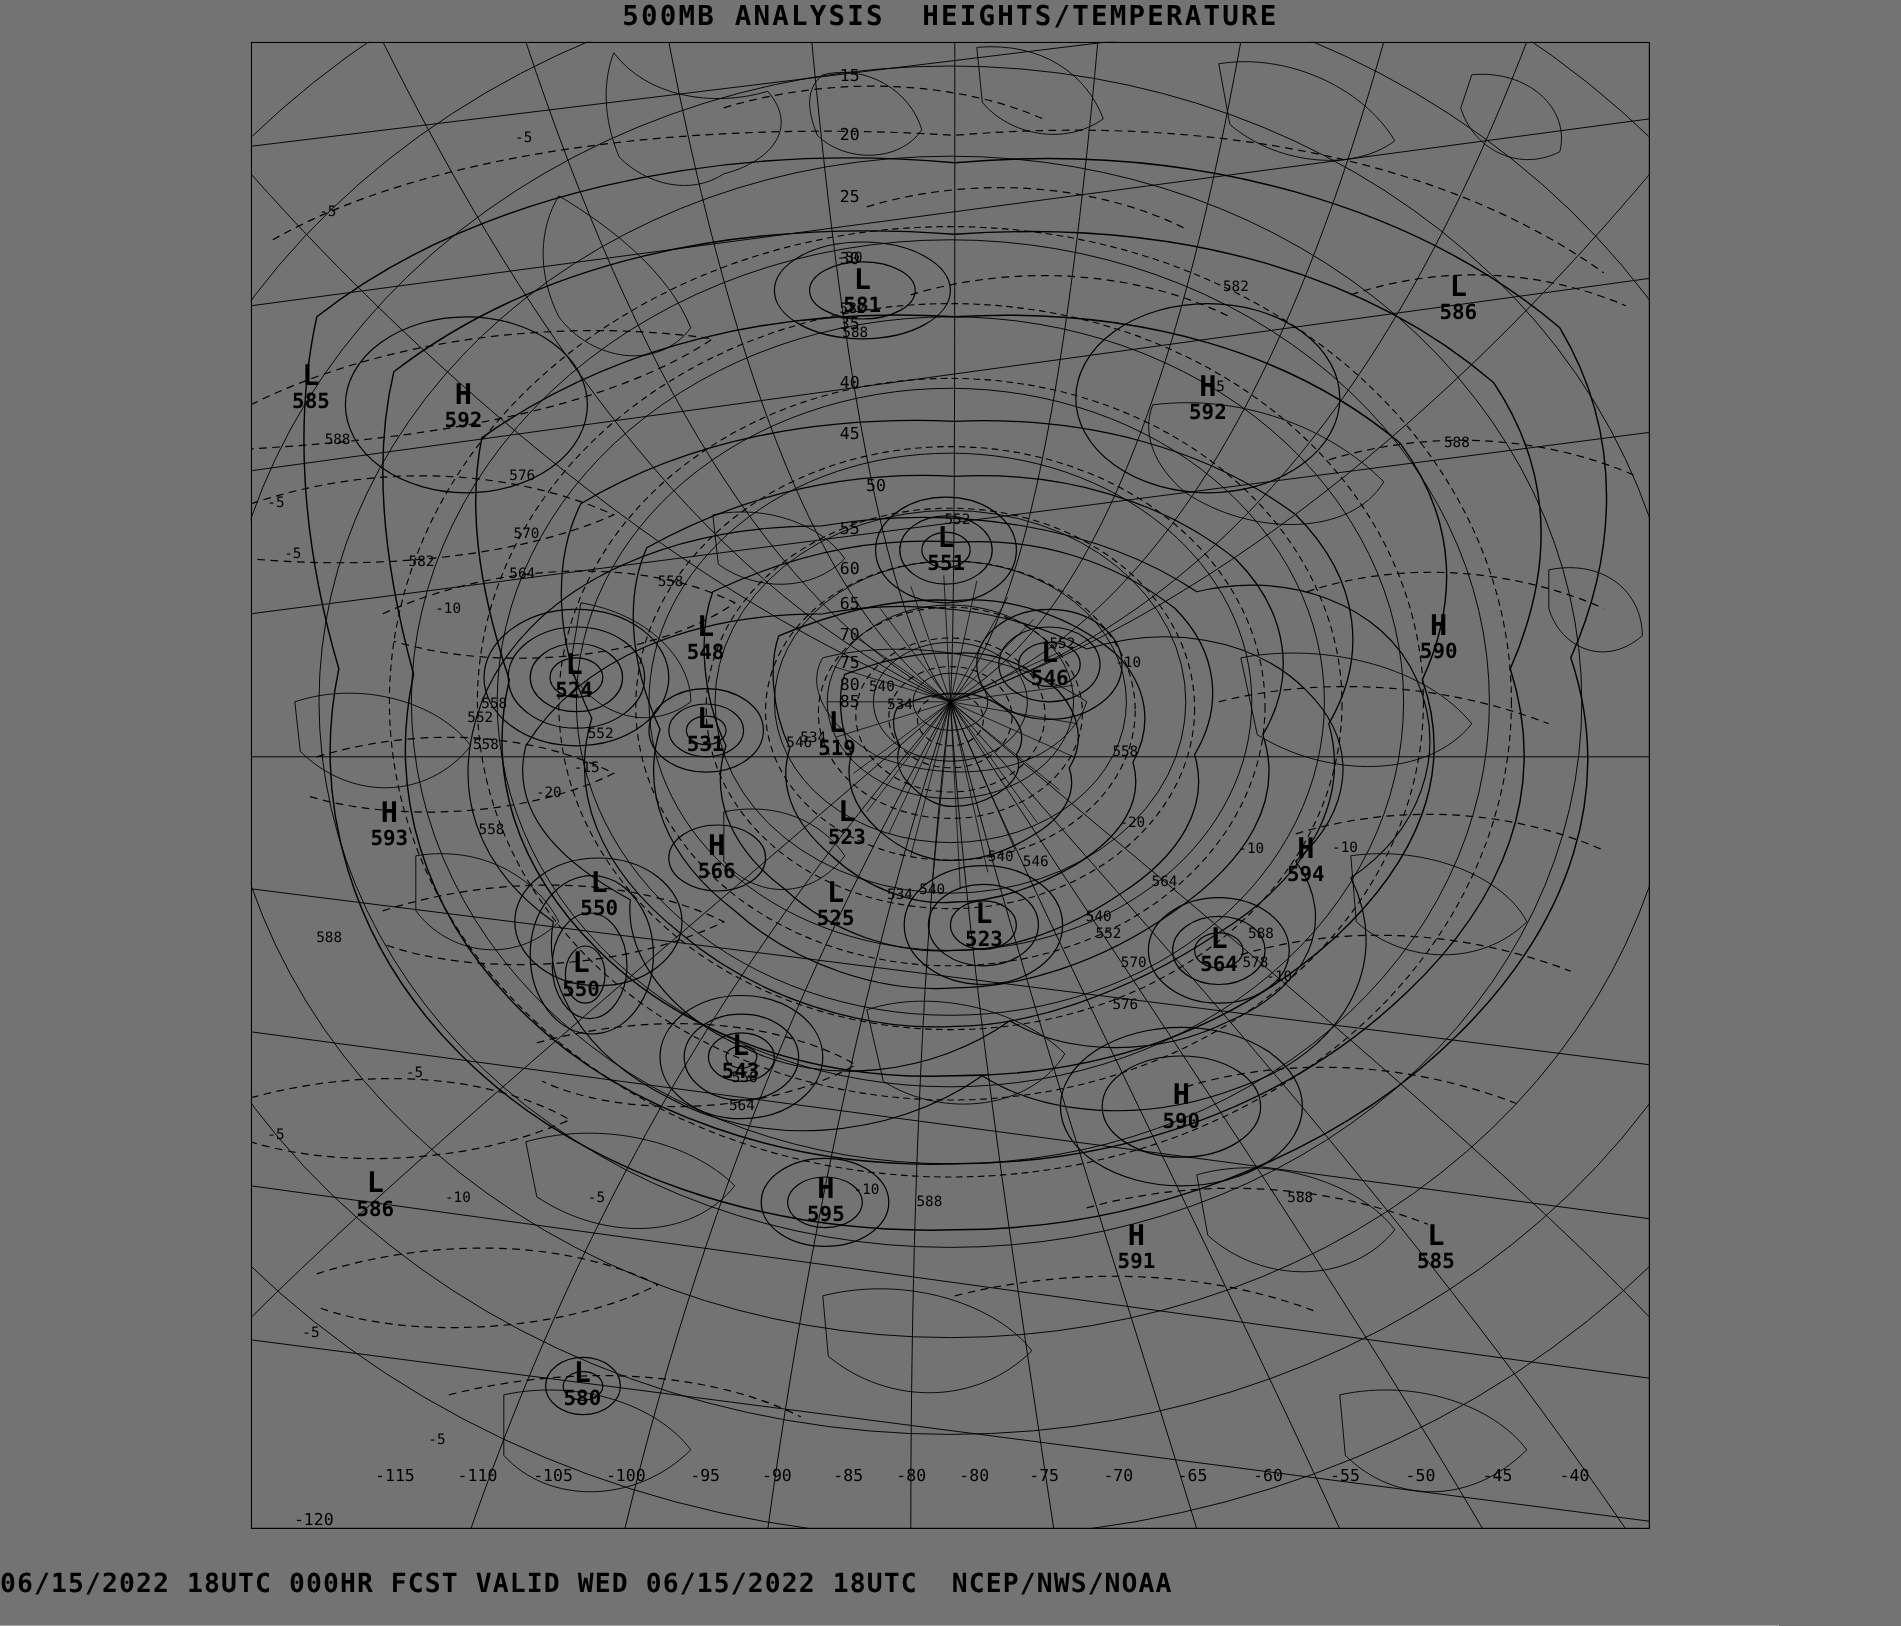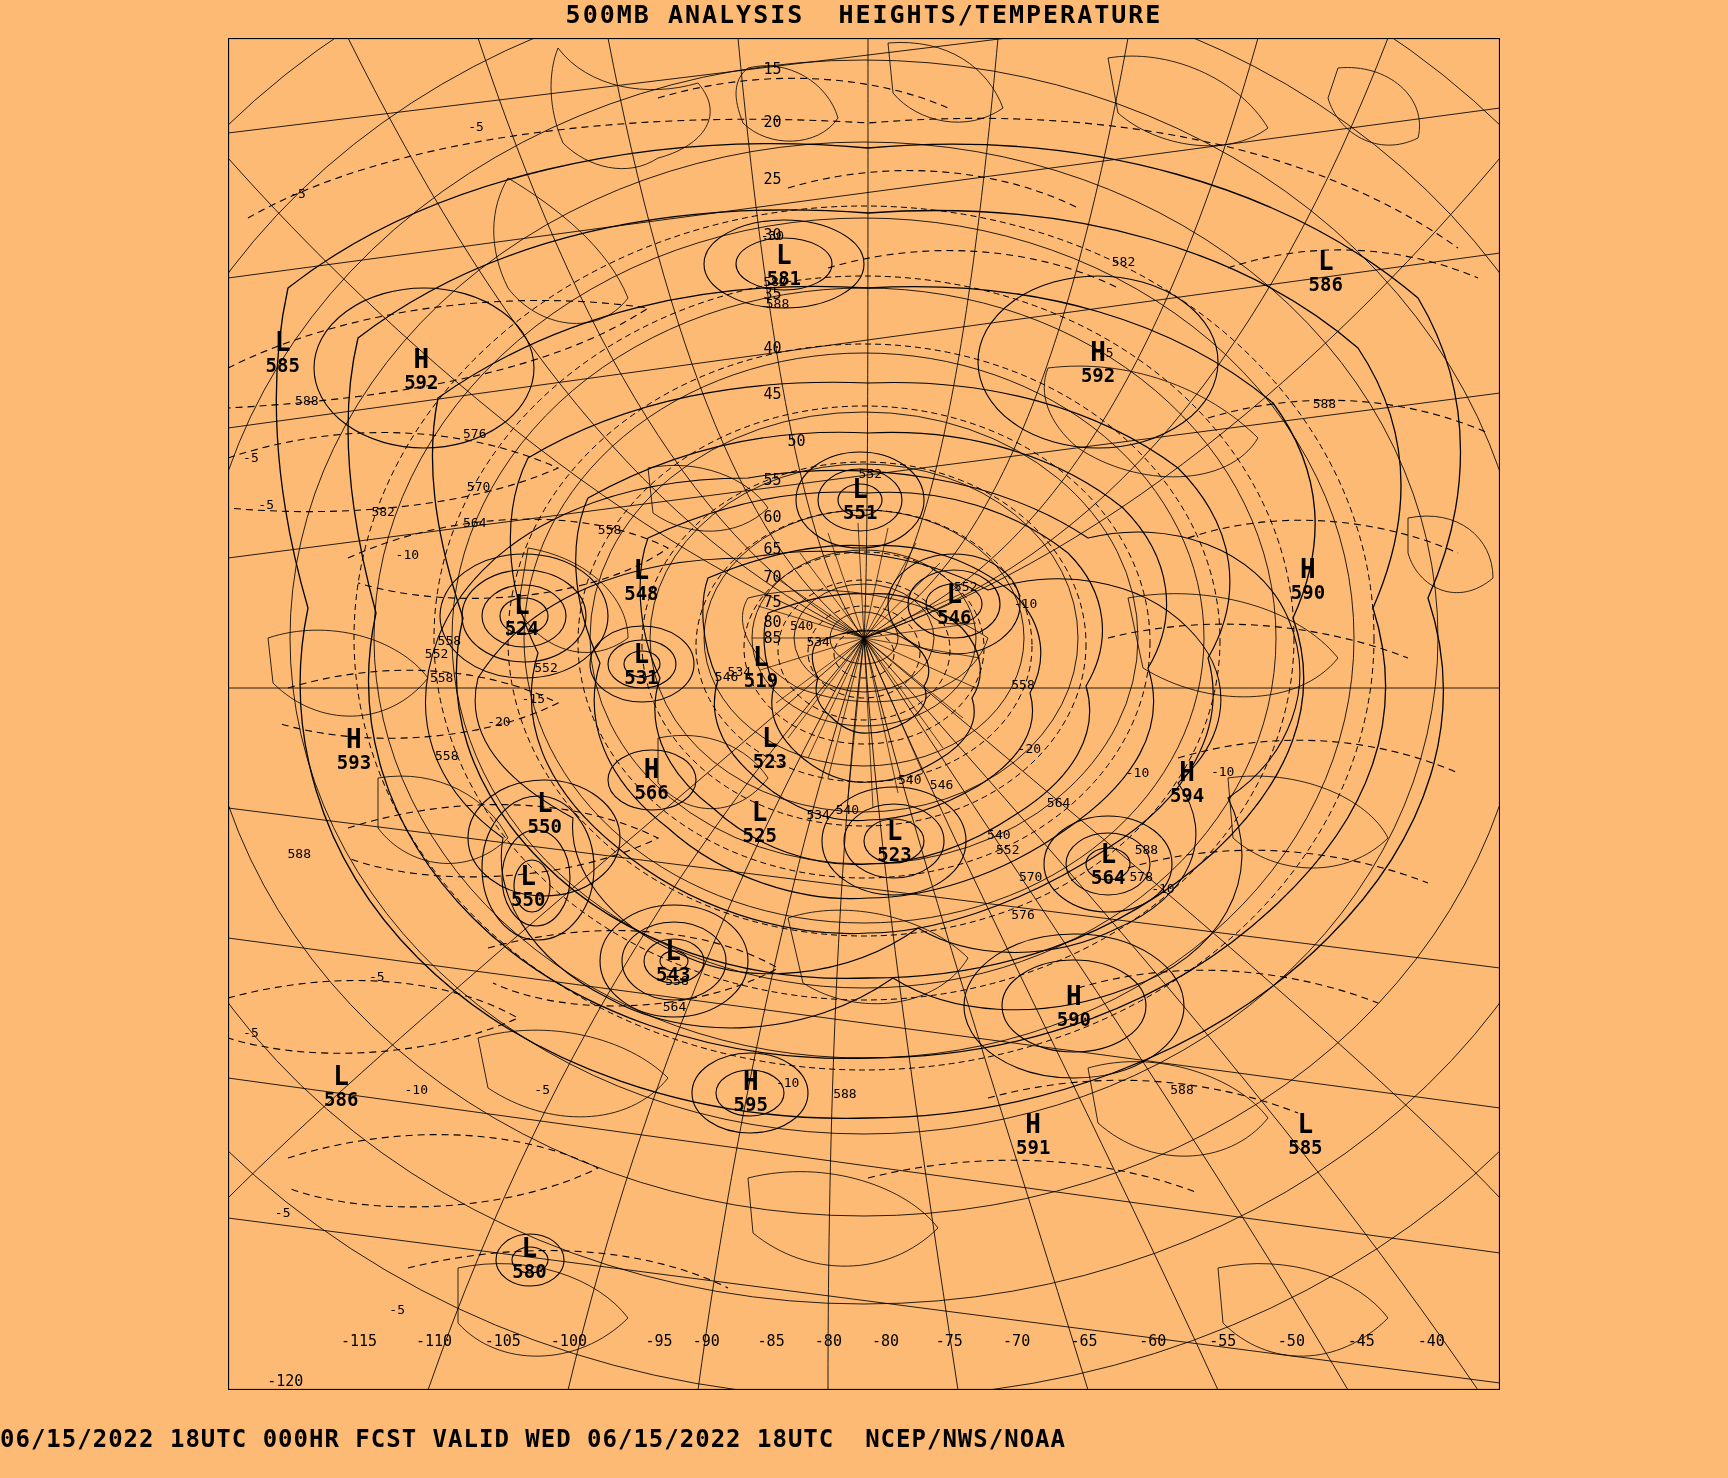--- a/index.html
+++ b/index.html
@@ -4,21 +4,21 @@
 <style>
   html, body {
     margin: 0;
     padding: 0;
     background: #ffffff;
   }
   #page {
     position: relative;
     width: 1728px;
     height: 1478px;
-    background: #fdba74;
+    background: #737373;
     font-family: "DejaVu Sans Mono", monospace;
     overflow: hidden;
   }
   #title {
     position: absolute;
     top: 0px;
     left: 0;
     width: 1728px;
     text-align: center;
     font-family: "DejaVu Sans Mono", monospace;
@@ -505,21 +505,21 @@
         <div class="clabel" style="left: 544.416px; top: 197.392px;">-30</div>
         <div class="clabel" style="left: 511.344px; top: 632.736px;">534</div>
         <div class="clabel" style="left: 498.624px; top: 638.144px;">546</div>
       </div>
     <div id="lonlabels">
         <div class="lonlabel" style="left: 57.24px; top: 1303.33px; margin-top: 40px;">-120</div>
         <div class="lonlabel" style="left: 131.016px; top: 1303.33px;">-115</div>
         <div class="lonlabel" style="left: 206.064px; top: 1303.33px;">-110</div>
         <div class="lonlabel" style="left: 274.752px; top: 1303.33px;">-105</div>
         <div class="lonlabel" style="left: 340.896px; top: 1303.33px;">-100</div>
-        <div class="lonlabel" style="left: 431px; top: 1303.33px;">-95</div>
+        <div class="lonlabel" style="left: 413px; top: 1303.33px;">-95</div>
         <div class="lonlabel" style="left: 478.272px; top: 1303.33px;">-90</div>
         <div class="lonlabel" style="left: 543.144px; top: 1303.33px;">-85</div>
         <div class="lonlabel" style="left: 600.384px; top: 1303.33px;">-80</div>
         <div class="lonlabel" style="left: 657.624px; top: 1303.33px;">-80</div>
         <div class="lonlabel" style="left: 721.224px; top: 1303.33px;">-75</div>
         <div class="lonlabel" style="left: 788.64px; top: 1303.33px;">-70</div>
         <div class="lonlabel" style="left: 856.056px; top: 1303.33px;">-65</div>
         <div class="lonlabel" style="left: 924.744px; top: 1303.33px;">-60</div>
         <div class="lonlabel" style="left: 994.704px; top: 1303.33px;">-55</div>
         <div class="lonlabel" style="left: 1063.39px; top: 1303.33px;">-50</div>

